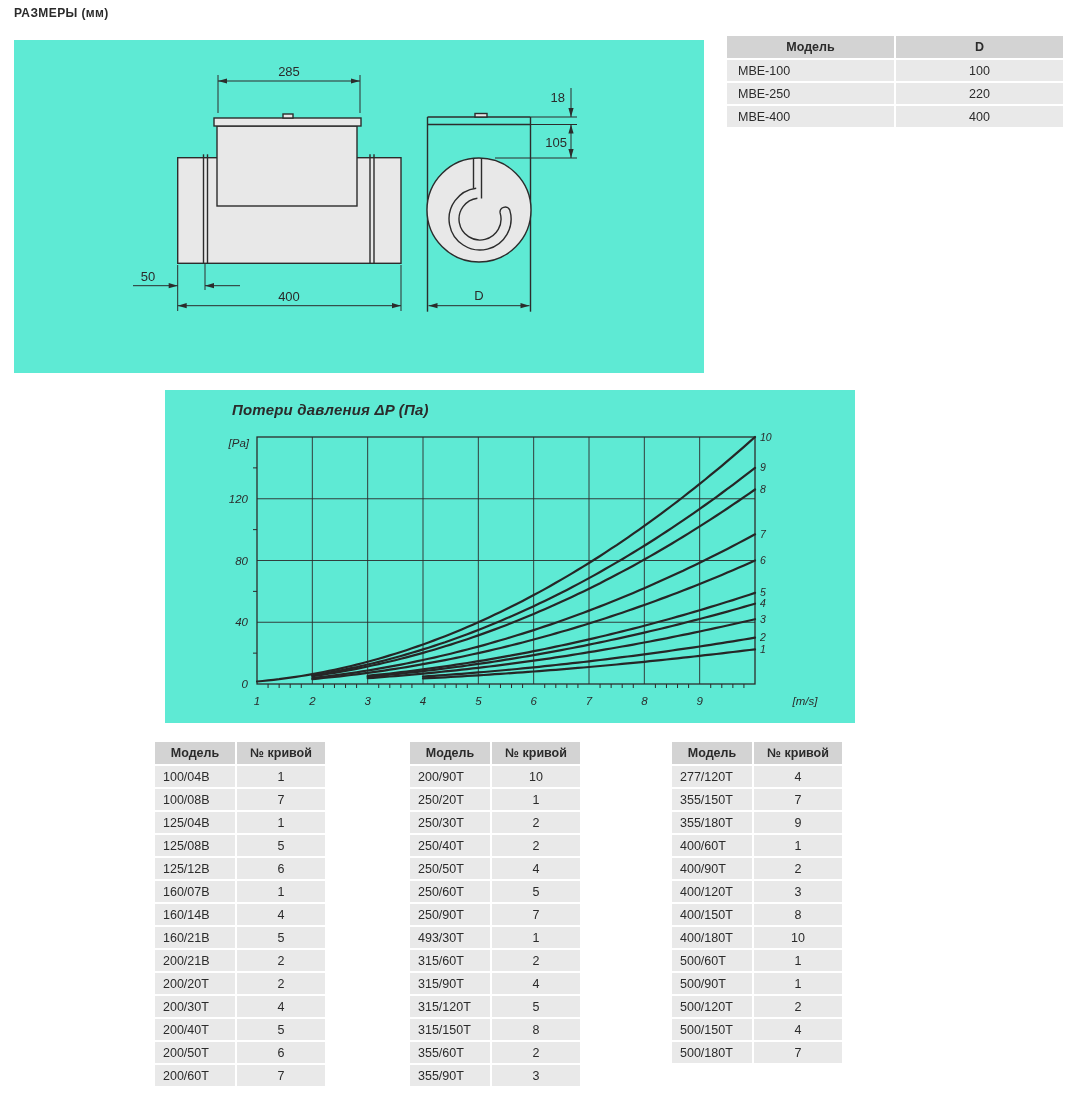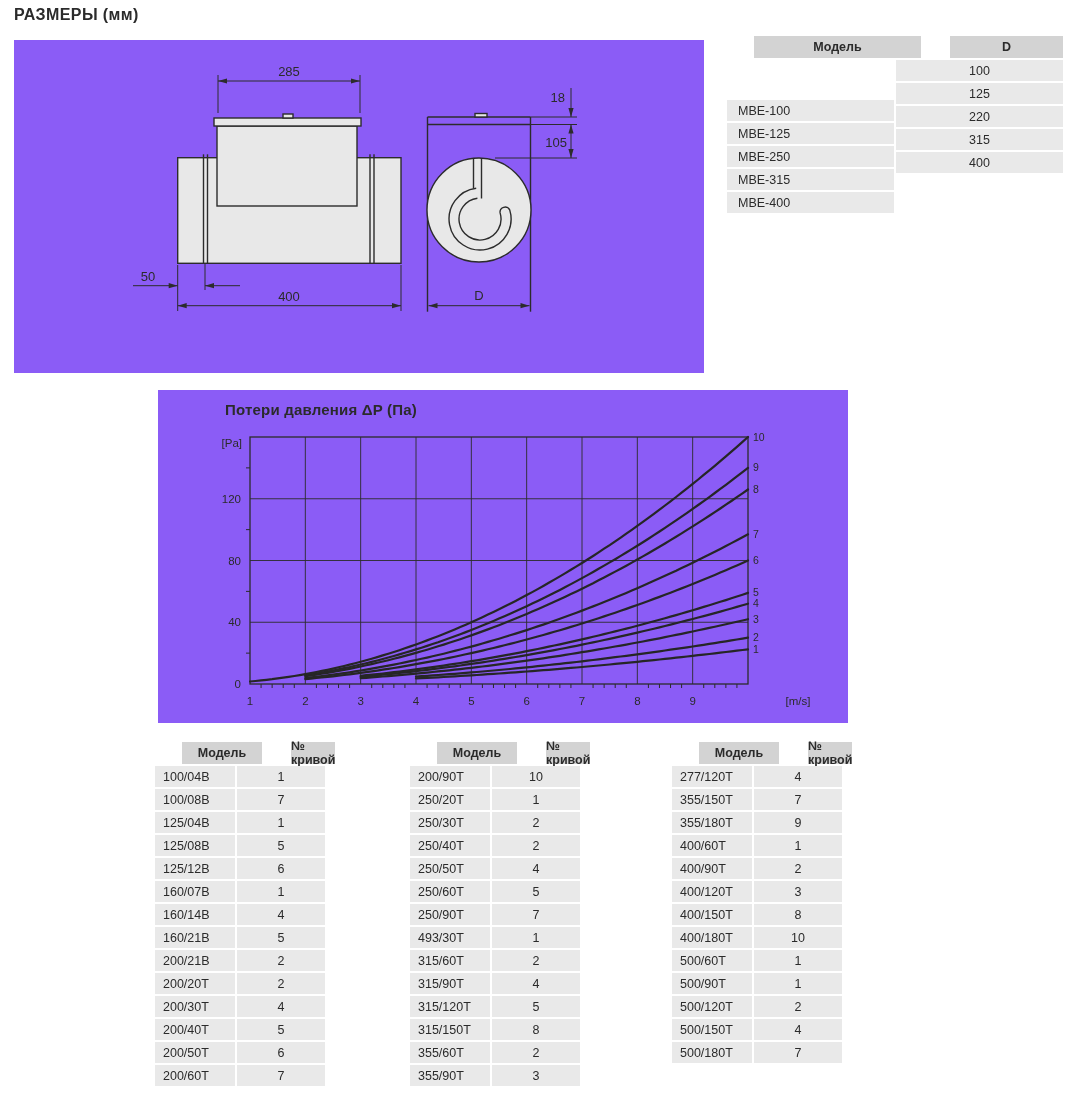--- a/index.html
+++ b/index.html
@@ -5,25 +5,25 @@
   * { box-sizing: border-box; }
   html,body { margin:0; padding:0; }
   body {
     width:1071px; height:1099px; position:relative;
     background:#ffffff; color:#2b2b2b;
     font-family:"Liberation Sans", sans-serif;
     overflow:hidden;
   }
   .page-title {
     position:absolute; left:14px; top:6px;
-    font-size:16px; font-weight:bold; letter-spacing:.4px;
+    font-size:12px; font-weight:bold; letter-spacing:.4px;
   }
-  .panel { position:absolute; background:#8b5cf6; }
+  .panel { position:absolute; background:#5eead4; }
   #drawing-panel { left:14px; top:40px; width:690px; height:333px; }
-  #chart-panel   { left:158px; top:390px; width:690px; height:333px; }
+  #chart-panel   { left:165px; top:390px; width:690px; height:333px;font-style:italic; }
   .chart-title {
     position:absolute; left:67px; top:11px;
     font-size:15px; font-weight:bold; letter-spacing:.2px;
   }
   svg { display:block; }
   svg text { font-family:"Liberation Sans", sans-serif; fill:#2b2b2b; }
 
   
   .dfill { fill:#e8e8e8; stroke:#2c2c2c; stroke-width:1.4; }
   .dline { fill:none; stroke:#2c2c2c; stroke-width:1.4; }
@@ -45,25 +45,25 @@
   #model-d-table { left:727px; top:36px; width:336px; }
   #curve-table-1 { left:155px; top:742px; width:170px; }
   #curve-table-2 { left:410px; top:742px; width:170px; }
   #curve-table-3 { left:672px; top:742px; width:170px; }
   .tbl .tr { display:flex; gap:2px; height:21px; margin-bottom:2px; }
   .tbl .th-row { height:22px; }
   .tbl .td {
     background:#e9e9e9; display:flex; align-items:center; justify-content:center;
     height:100%;
   }
-  .tbl .th-row .td { background:#d3d3d3; font-weight:bold;margin-left:27px; }
+  .tbl .th-row .td { background:#d3d3d3; font-weight:bold; }
   #model-d-table .c0 { flex:0 0 167px; } #model-d-table .c1 { flex:1; }
   .curve-tbl .c0 { flex:0 0 80px; } .curve-tbl .c1 { flex:1; }
   .tbl .tr:not(.th-row) .c0 { justify-content:flex-start; }
-  #model-d-table .tr:not(.th-row) .c0 { padding-left:11px;margin-top:40px; }
+  #model-d-table .tr:not(.th-row) .c0 { padding-left:11px; }
   .curve-tbl .tr:not(.th-row) .c0 { padding-left:8px; }
 </style>
 </head>
 <body>
 
 <div class="page-title">РАЗМЕРЫ (мм)</div>
 
 <section class="panel" id="drawing-panel">
   <svg width="690" height="333" viewBox="0 0 690 333">
 
@@ -146,30 +146,22 @@
 <div class="tbl" id="model-d-table">
     <div class="tr th-row">
       <div class="td c0">Модель</div>
       <div class="td c1">D</div>
     </div>
     <div class="tr">
       <div class="td c0">MBE-100</div>
       <div class="td c1">100</div>
     </div>
     <div class="tr">
-      <div class="td c0">MBE-125</div>
-      <div class="td c1">125</div>
-    </div>
-    <div class="tr">
       <div class="td c0">MBE-250</div>
       <div class="td c1">220</div>
-    </div>
-    <div class="tr">
-      <div class="td c0">MBE-315</div>
-      <div class="td c1">315</div>
     </div>
     <div class="tr">
       <div class="td c0">MBE-400</div>
       <div class="td c1">400</div>
     </div>
   </div>
 
 <section class="panel" id="chart-panel">
   <div class="chart-title">Потери давления ΔP (Па)</div>
   <svg id="chart-svg" width="690" height="333" viewBox="0 0 690 333">

